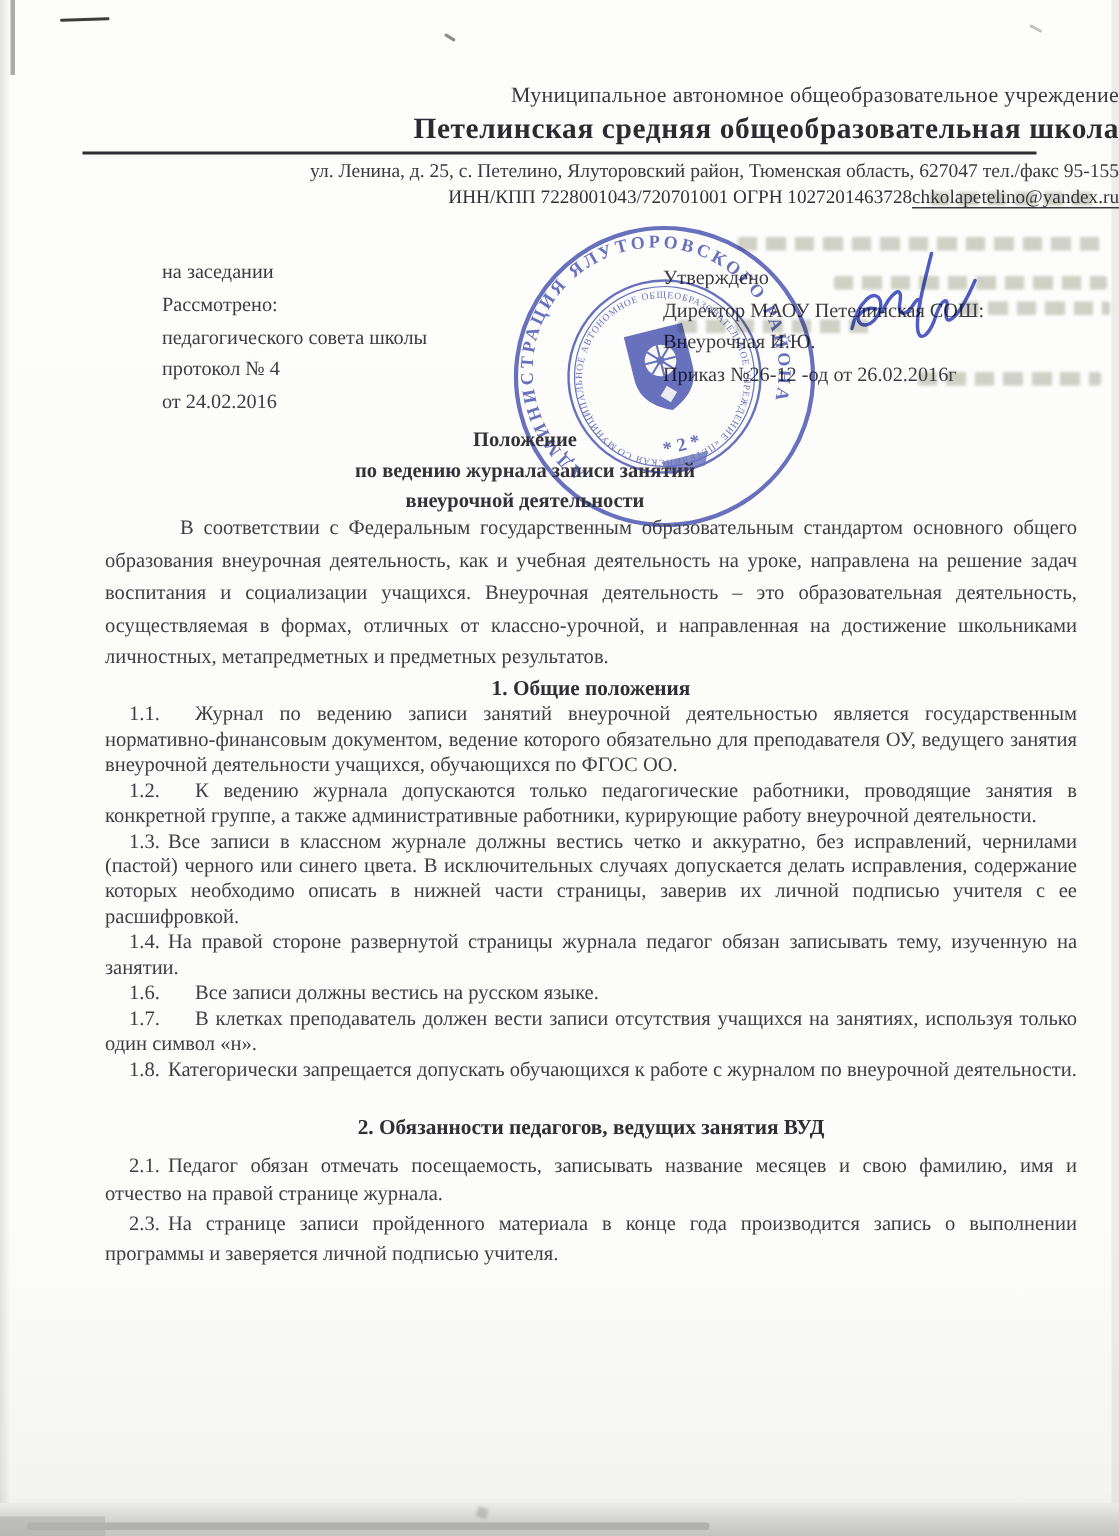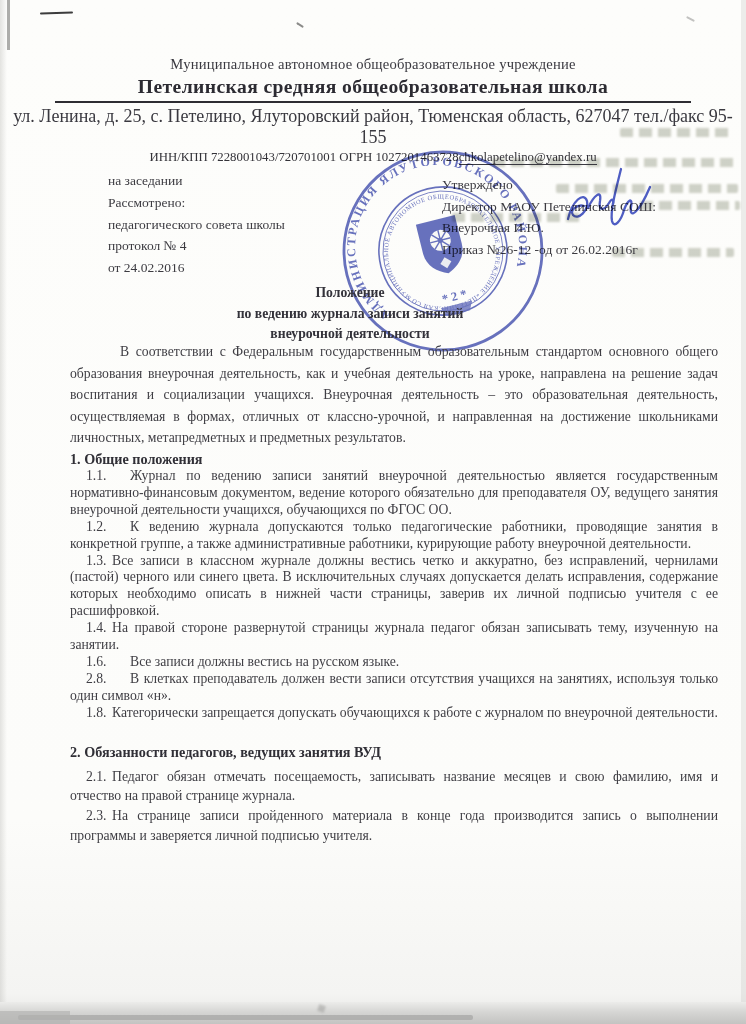--- a/index.html
+++ b/index.html
@@ -7,37 +7,37 @@
     width:746px;height:1024px;overflow:hidden;
     font-family:"Liberation Serif","DejaVu Serif",serif;
     background:#ffffff;
   }
   .page{
     position:relative;width:746px;height:1024px;
     background:linear-gradient(180deg,#fdfdfb 0%,#fcfcfa 80%,#f4f4f2 97%,#e6e6e4 100%);
     color:#3f3e44;
   }
   
-  .header{position:absolute;top:56px;left:0;width:746px;text-align:center;}
+  .header{position:absolute;top:56px;left:0;width:746px;text-align:right;}
   .org-type{font-size:14.6px;color:#3a3940;letter-spacing:.2px;}
   .school-name{font-size:19.6px;font-weight:bold;color:#2c2b32;letter-spacing:.4px;margin-top:3px;}
   .head-rule{width:636px;margin:3px auto 0;border-bottom:2.2px solid #2e2d33;}
-  .addr{font-size:18px;color:#3a3940;margin-top:3px;}
+  .addr{font-size:13px;color:#3a3940;margin-top:3px;}
   .reqs{font-size:12.8px;color:#333238;margin-top:2px;}
   .email{border-bottom:1px solid #3a3940;}
   
   .approve-left{position:absolute;top:170px;left:108px;font-size:13.5px;line-height:21.8px;color:#3c3b41;}
   .approve-right{position:absolute;top:174px;left:442px;font-size:13.5px;line-height:21.6px;color:#3c3b41;}
   
   .doc-title{position:absolute;top:283px;left:0;width:700px;text-align:center;
              font-size:13.7px;font-weight:bold;line-height:20.6px;color:#33323a;}
   
   .main{position:absolute;top:341px;left:70px;width:648px;font-size:13.7px;color:#3f3e44;}
   .intro{margin:0;text-align:justify;text-indent:50px;line-height:21.6px;}
-  .sec-head{margin:1px 0 0 0;text-align:left;font-size:14.2px;font-weight:bold;line-height:18px;color:#302f36;}
+  .sec-head{margin:1px 0 0 0;text-align:center;font-size:14.2px;font-weight:bold;line-height:18px;color:#302f36;}
   .sec-head.s2{margin-top:21px;}
   .items1 p{margin:0;text-align:justify;text-indent:8px;line-height:16.9px;}
   .items2{margin-top:6px;}
   .items2 p{margin:0;text-align:justify;text-indent:8px;line-height:19.8px;}
   .num{display:inline-block;min-width:52px;}
   .num-sm{display:inline-block;min-width:34px;}
   
   .stamp{position:absolute;left:338px;top:146px;width:210px;height:210px;
          transform:rotate(-14deg);opacity:.82;mix-blend-mode:multiply;}
   .signature{position:absolute;left:558px;top:163px;width:104px;height:80px;
@@ -155,21 +155,21 @@
   <div class="main">
     <p class="intro">В соответствии с Федеральным государственным образовательным стандартом основного общего образования внеурочная деятельность, как и учебная деятельность на уроке, направлена на решение задач воспитания и социализации учащихся. Внеурочная деятельность – это образовательная деятельность, осуществляемая в формах, отличных от классно-урочной, и направленная на достижение школьниками личностных, метапредметных  и предметных результатов.</p>
 
     <div class="sec-head">1. Общие положения</div>
     <div class="items1">
       <p><span class="num">1.1.</span><span>Журнал по ведению записи занятий внеурочной деятельностью является государственным нормативно-финансовым документом, ведение которого обязательно для преподавателя ОУ, ведущего занятия внеурочной деятельности учащихся, обучающихся по ФГОС ОО.</span></p>
       <p><span class="num">1.2.</span><span>К ведению журнала допускаются только педагогические работники, проводящие занятия в конкретной группе, а также административные работники, курирующие работу внеурочной деятельности.</span></p>
       <p><span class="num-sm">1.3.</span><span>Все записи в классном журнале должны вестись четко и аккуратно, без исправлений, чернилами (пастой) черного или синего цвета. В исключительных случаях допускается делать исправления, содержание которых необходимо описать в нижней части страницы, заверив их личной подписью учителя с ее расшифровкой.</span></p>
       <p><span class="num-sm">1.4.</span><span>На правой стороне развернутой страницы журнала педагог обязан записывать тему, изученную на занятии.</span></p>
       <p><span class="num">1.6.</span><span>Все записи должны вестись на русском языке.</span></p>
-      <p><span class="num">2.8.</span><span>В клетках преподаватель должен вести записи отсутствия учащихся на занятиях, используя только один символ «н».</span></p>
+      <p><span class="num">1.7.</span><span>В клетках преподаватель должен вести записи отсутствия учащихся на занятиях, используя только один символ «н».</span></p>
       <p><span class="num-sm">1.8.</span><span>Категорически запрещается допускать обучающихся к работе с журналом по внеурочной деятельности.</span></p>
     </div>
 
     <div class="sec-head s2">2. Обязанности педагогов, ведущих занятия ВУД</div>
     <div class="items2">
       <p><span class="num-sm">2.1.</span><span>Педагог обязан отмечать посещаемость, записывать название месяцев и свою фамилию, имя и отчество на правой странице журнала.</span></p>
       <p><span class="num-sm">2.3.</span><span>На странице записи пройденного материала в конце года производится запись о выполнении программы и заверяется личной подписью учителя.</span></p>
     </div>
   </div>
 

